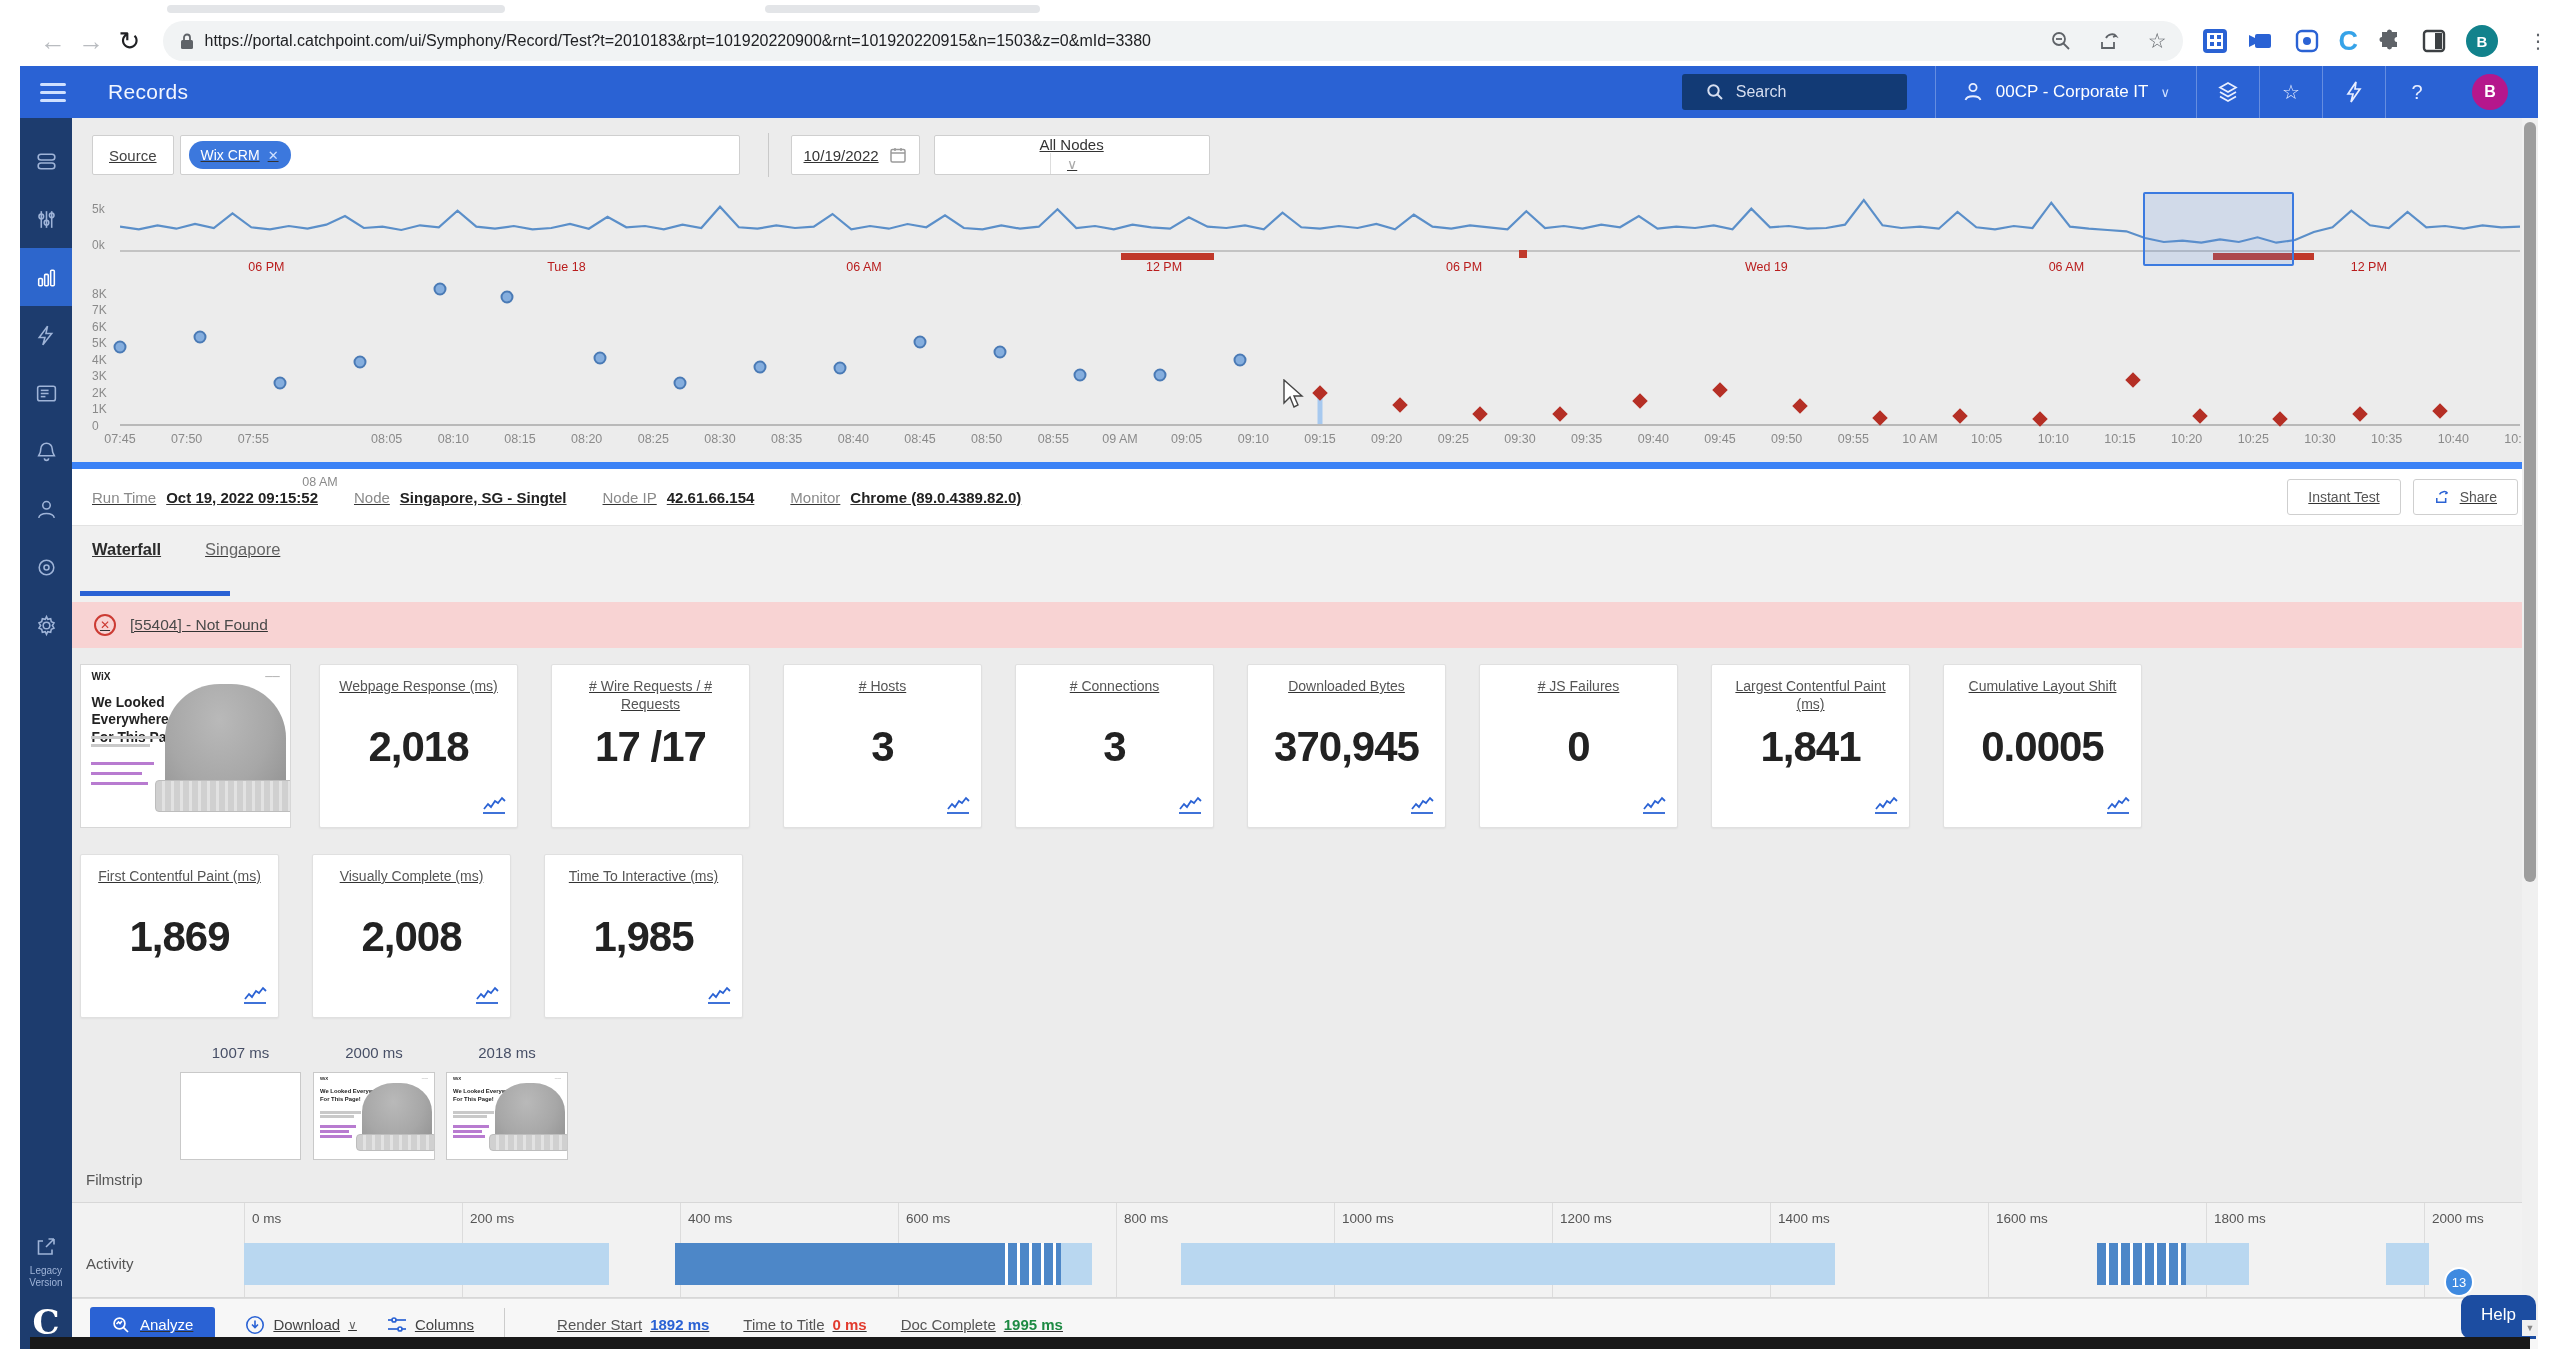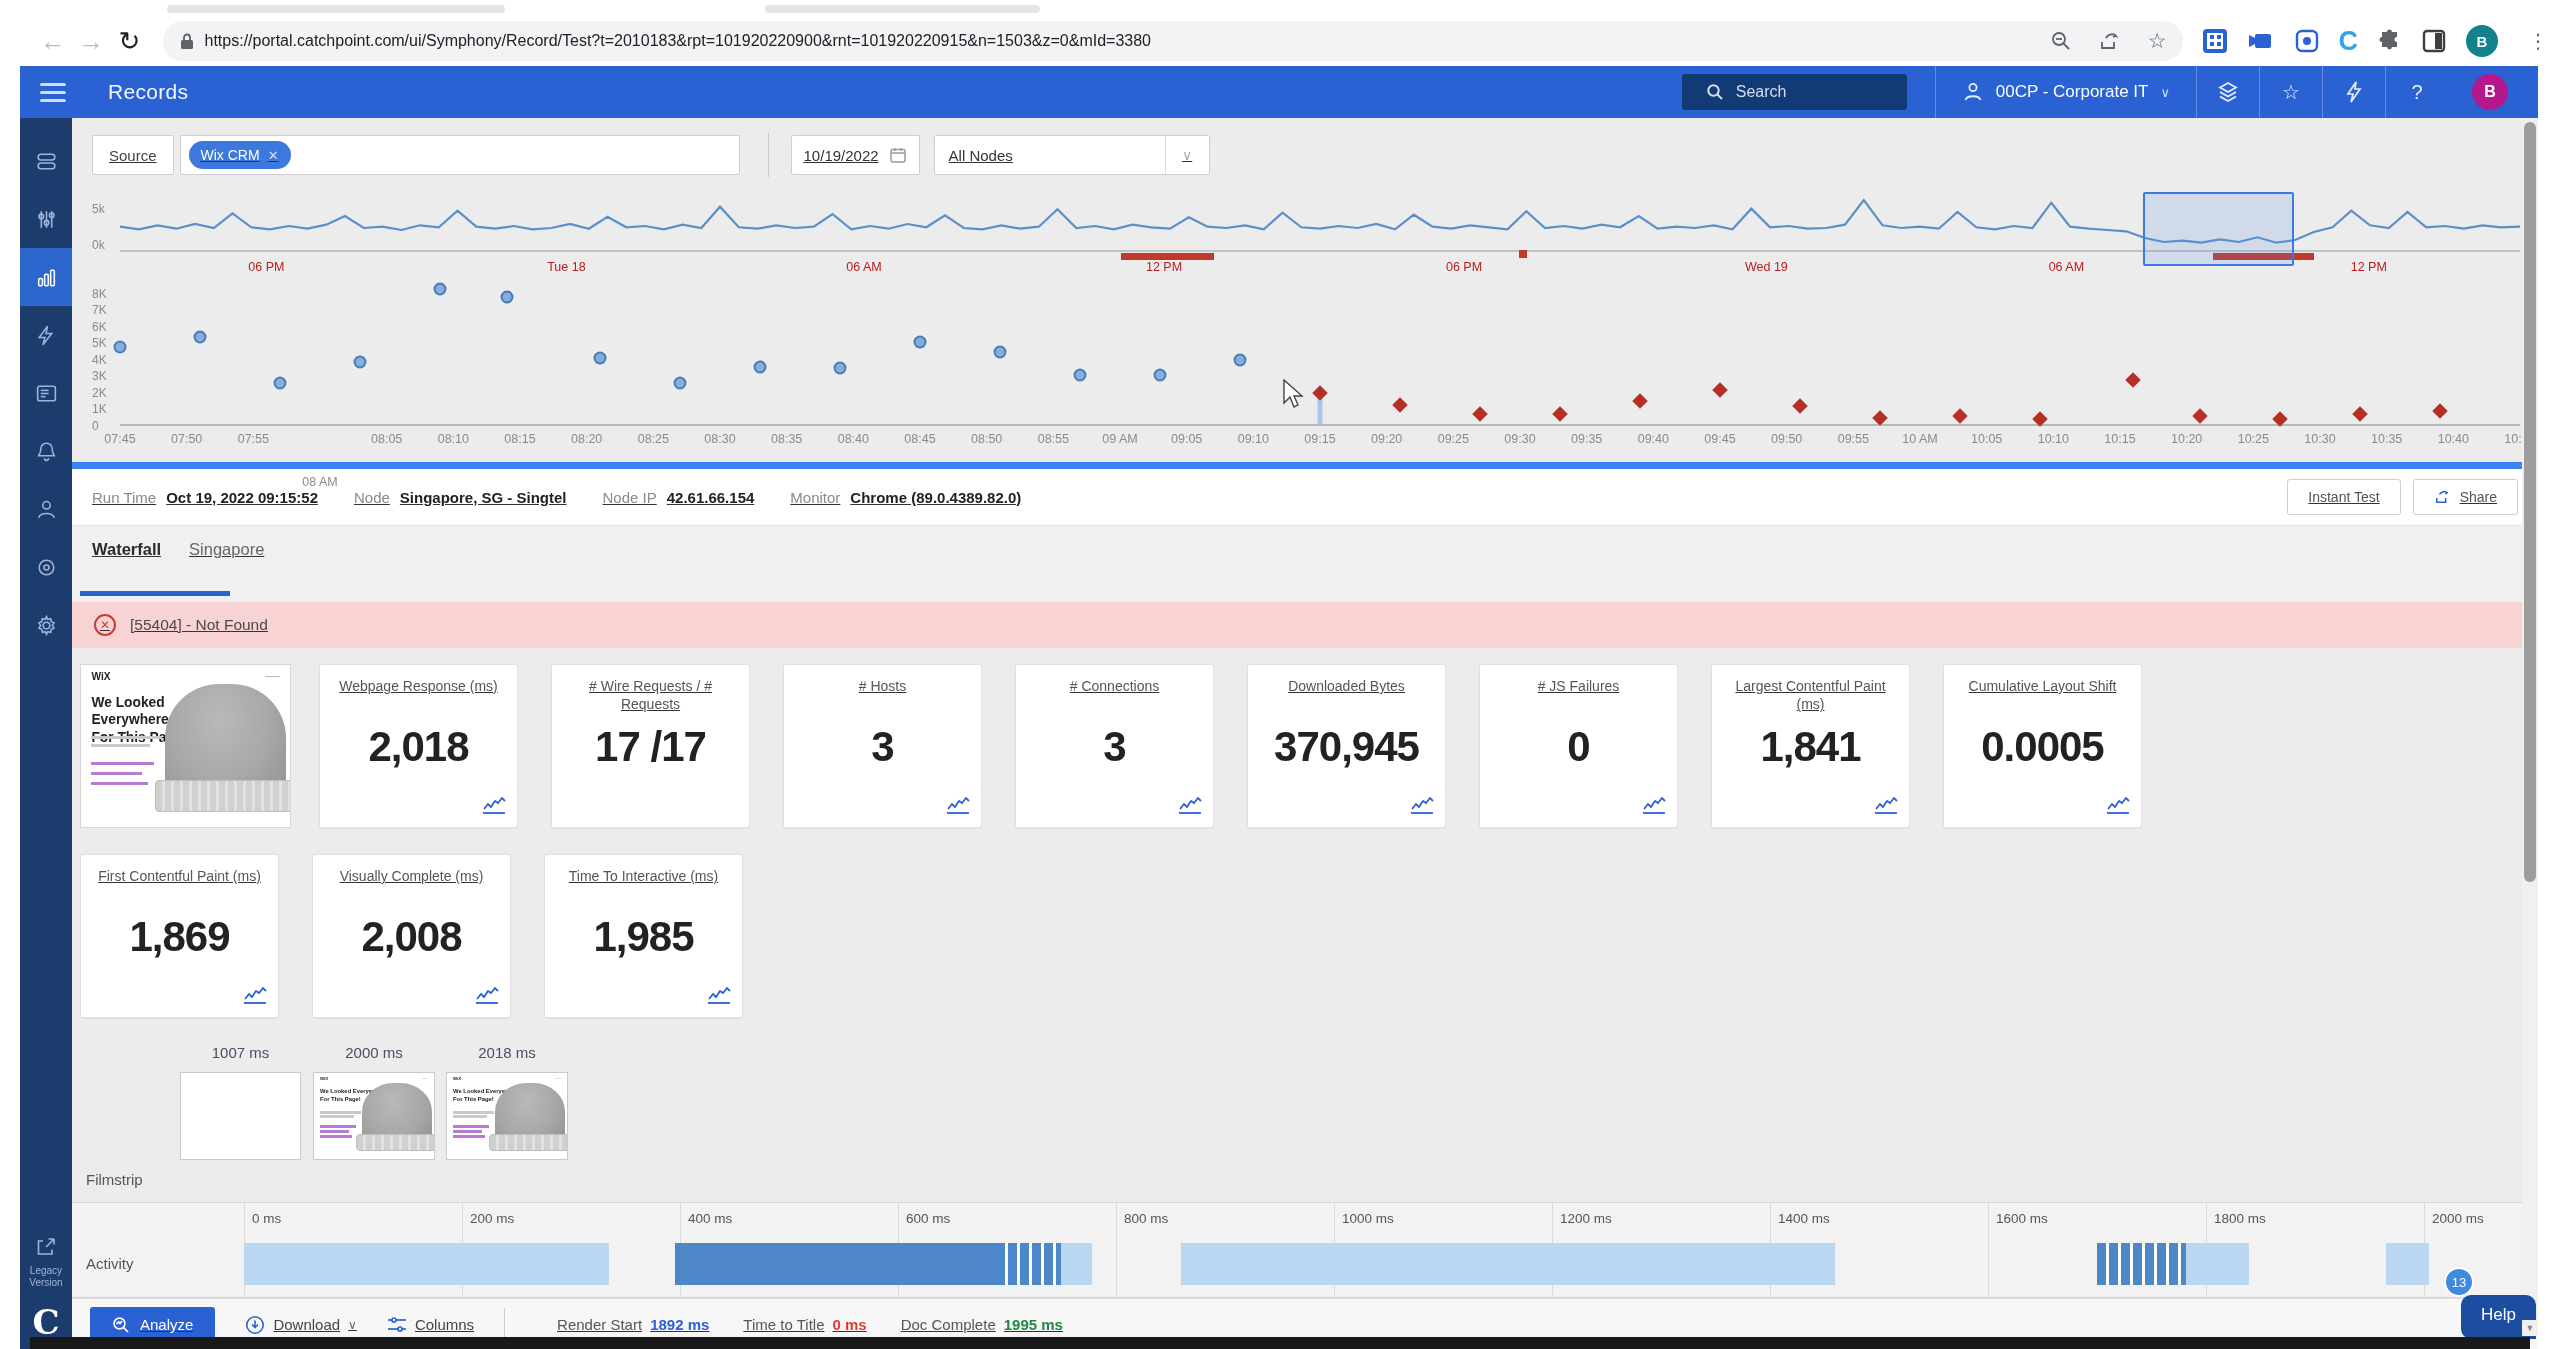--- a/index.html
+++ b/index.html
@@ -69,21 +69,21 @@
              align-items:center; font-size:15px; color:#444; border-radius:2px; }
   .chip-input { background:#fff; border:1px solid #cfcfcf; height:40px; width:560px; margin-left:6px;
                 display:flex; align-items:center; padding:0 8px; border-radius:2px; }
   .chip { background:#3c78dd; color:#fff; font-size:14px; border-radius:14px; height:28px;
           display:flex; align-items:center; padding:0 12px; gap:8px; }
   .chip .x { color:#cfe0ff; font-size:13px; }
   .f-sep { width:1px; height:44px; background:#c9c9c9; margin:0 22px 0 28px; }
   .date-pill { background:#fff; border:1px solid #cfcfcf; height:40px; padding:0 12px; display:flex;
                align-items:center; gap:10px; font-size:15px; color:#333; border-radius:2px; }
   .nodes-sel { background:#fff; border:1px solid #cfcfcf; height:40px; width:276px; margin-left:14px;
-               display:flex; align-items:center; font-size:15px; color:#333; border-radius:2px; }
+               display:flex; align-items:center; font-size:15px; color:#333; border-radius:2px;flex-direction:column; }
   .nodes-sel .lbl { padding:0 14px; flex:1; }
   .nodes-sel .chev { width:44px; border-left:1px solid #ddd; height:100%; display:flex;
                      align-items:center; justify-content:center; color:#aaa; font-size:14px; }
 
   
   .overview { height:92px; position:relative; padding:4px 18px 0 48px; }
   .ov-ylab { position:absolute; left:20px; font-size:12px; color:#8a8a8a; }
   .ov-plot { position:relative; height:56px; }
   .ov-axis { position:absolute; left:0; right:0; bottom:0; height:2px; background:#c3c3c3; }
   .ov-xlabs { position:relative; height:22px; margin-top:8px; }
@@ -109,21 +109,21 @@
   
   .runbar { background:#fff; height:64px; display:flex; align-items:center; padding:0 20px;
             border-top:7px solid #3b82f6; border-bottom:1px solid #e2e2e2; font-size:15px; }
   .ri-label { color:#8a8a8a; margin-right:10px; }
   .ri-val { color:#222; font-weight:bold; margin-right:36px;text-align:right; }
   .runbar-btns { margin-left:auto; display:flex; gap:12px; }
   .btn-ghost { background:#fff; border:1px solid #cfcfcf; border-radius:3px; height:36px;
                padding:0 20px; font-size:14px; color:#555; display:flex; align-items:center; gap:8px; }
 
   
-  .tabsrow { height:76px; position:relative; padding:14px 16px 0 20px; display:flex; gap:28px;
+  .tabsrow { height:76px; position:relative; padding:14px 16px 0 20px; display:flex; gap:44px;
              background:#f0f0f0; }
   .tab { font-size:16.5px; color:#666; padding-bottom:8px; }
   .tab.active { color:#2b2b2b; font-weight:bold; }
   .tab-underline { position:absolute; left:8px; bottom:6px; width:150px; height:5px; background:#2a62d4; }
 
   
   .errbanner { background:#f8d3d3; height:46px; display:flex; align-items:center; padding:0 22px;
                gap:14px; font-size:15.5px; color:#4a4a4a; }
   .erricon { width:22px; height:22px; border:2px solid #cc3b33; border-radius:50%; color:#cc3b33;
              font-size:12px; display:flex; align-items:center; justify-content:center; }

